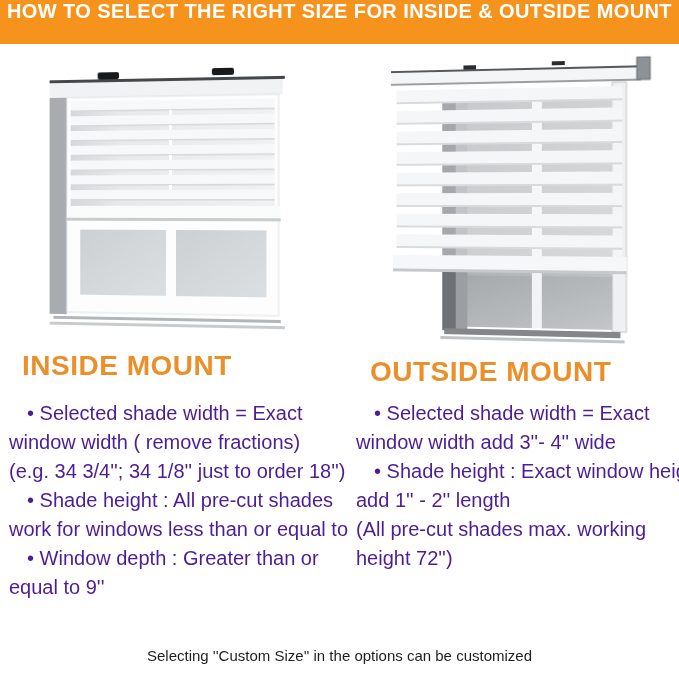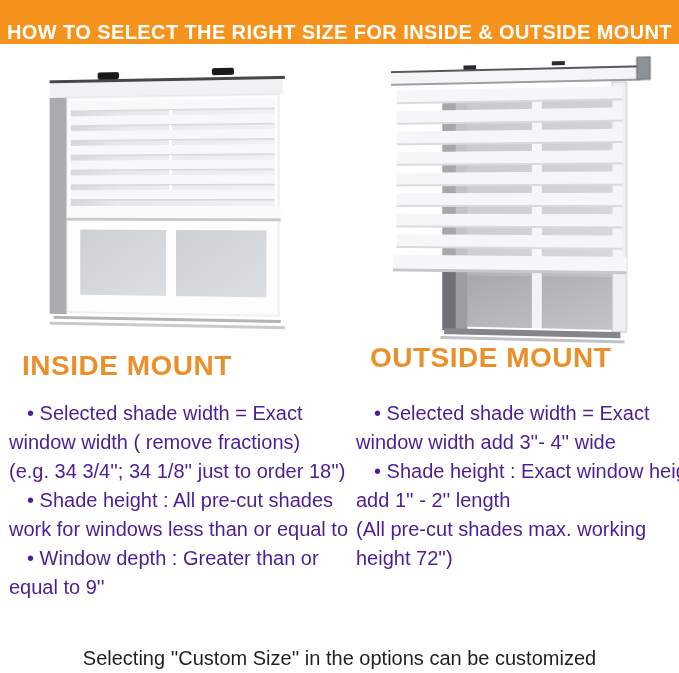--- a/index.html
+++ b/index.html
@@ -4,42 +4,42 @@
 <style>
   * { margin:0; padding:0; box-sizing:border-box; }
   html,body { background:#ffffff; }
   .page {
     position:relative; width:679px; height:673px; overflow:hidden;
     background:#ffffff; font-family:"Liberation Sans", sans-serif;
   }
   .banner {
     position:absolute; left:0; top:0; width:679px; height:44px;
     background:#F6931D; color:#ffffff;
-    display:flex; align-items:flex-end; justify-content:center;
+    display:flex; align-items:flex-start; justify-content:center;
     font-size:20px; font-weight:bold; letter-spacing:0.4px;
   }
   .illus { position:absolute; }
   .illus-left  { left:34px; top:60px;  width:276px; height:282px;
                  transform:perspective(900px) rotateY(-8deg); }
   .illus-right { left:384px; top:54px; width:282px; height:296px;
                  transform:perspective(900px) rotateY(-9deg); }
   .heading {
     position:absolute; color:#EB8F2A; font-weight:bold;
     font-size:28px; letter-spacing:0.5px; white-space:nowrap;
   }
   .heading-left  { left:22px;  top:350px; }
-  .heading-right { left:370px; top:342px; }
+  .heading-right { left:370px; top:356px; }
   .bullets { position:absolute; color:#4c1d95; font-size:20px; }
   .bullets .line { line-height:29px; white-space:nowrap; }
   .bullets .indent { padding-left:18px; }
   .bullets-left  { left:9px;   top:399px; width:335px; }
   .bullets-right { left:356px; top:399px; width:320px; }
   .footnote {
     position:absolute; left:0; top:647px; width:679px;
-    text-align:center; color:#1F1F1F; font-size:20px;
+    text-align:center; color:#1F1F1F; font-size:15px;
   }
   svg { display:block; width:100%; height:100%; }
 </style>
 </head>
 <body>
 
 <div class="page">
 
   <header class="banner">
     <span>HOW TO SELECT THE RIGHT SIZE FOR INSIDE &amp; OUTSIDE MOUNT</span>

